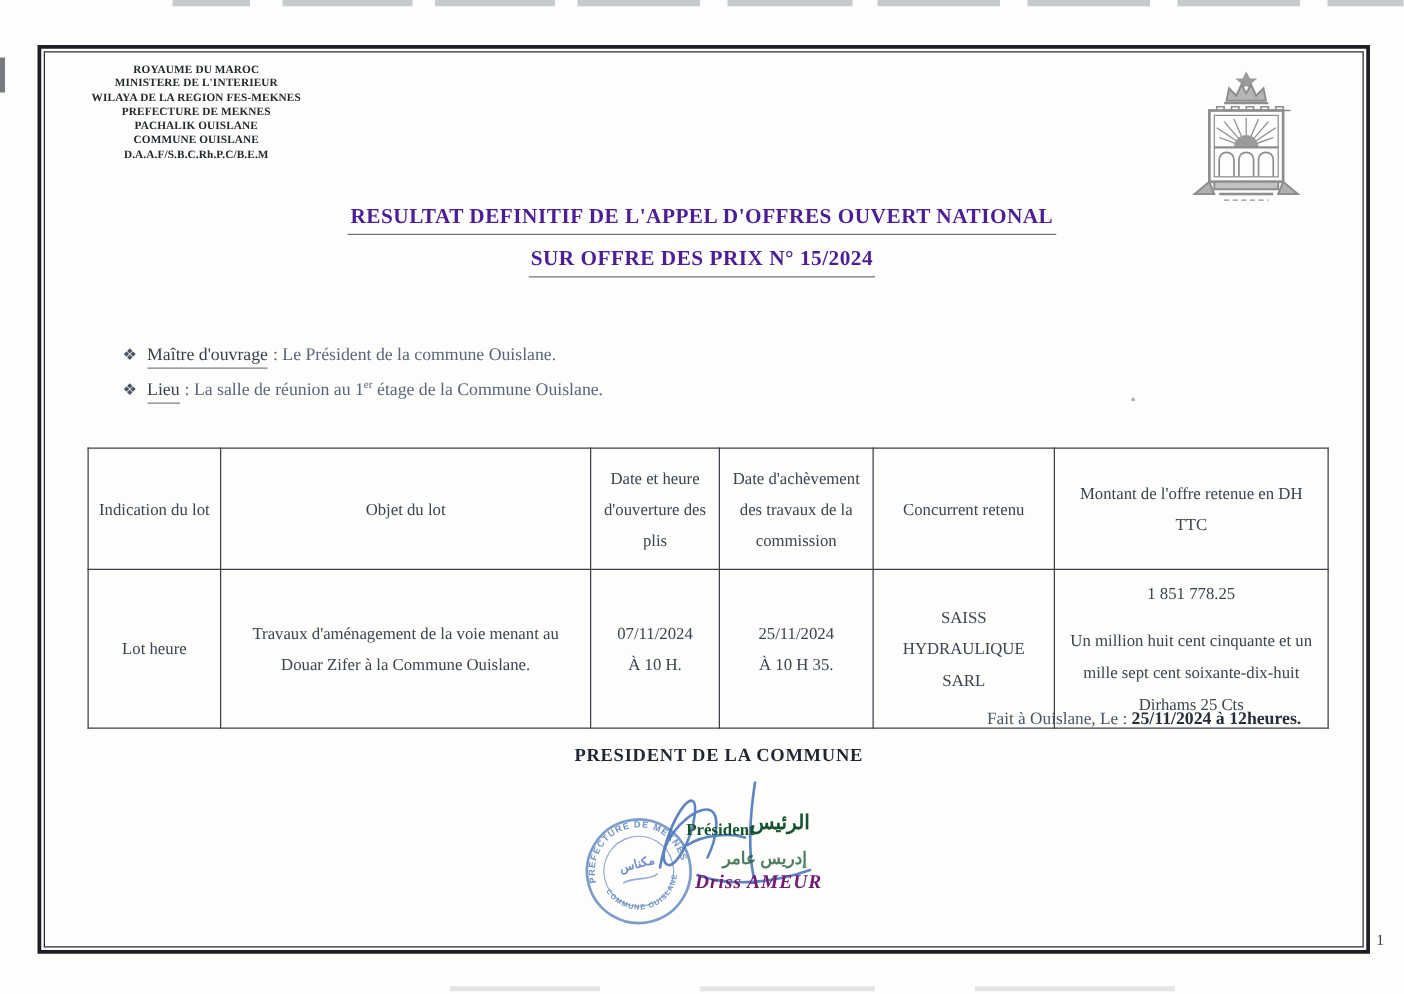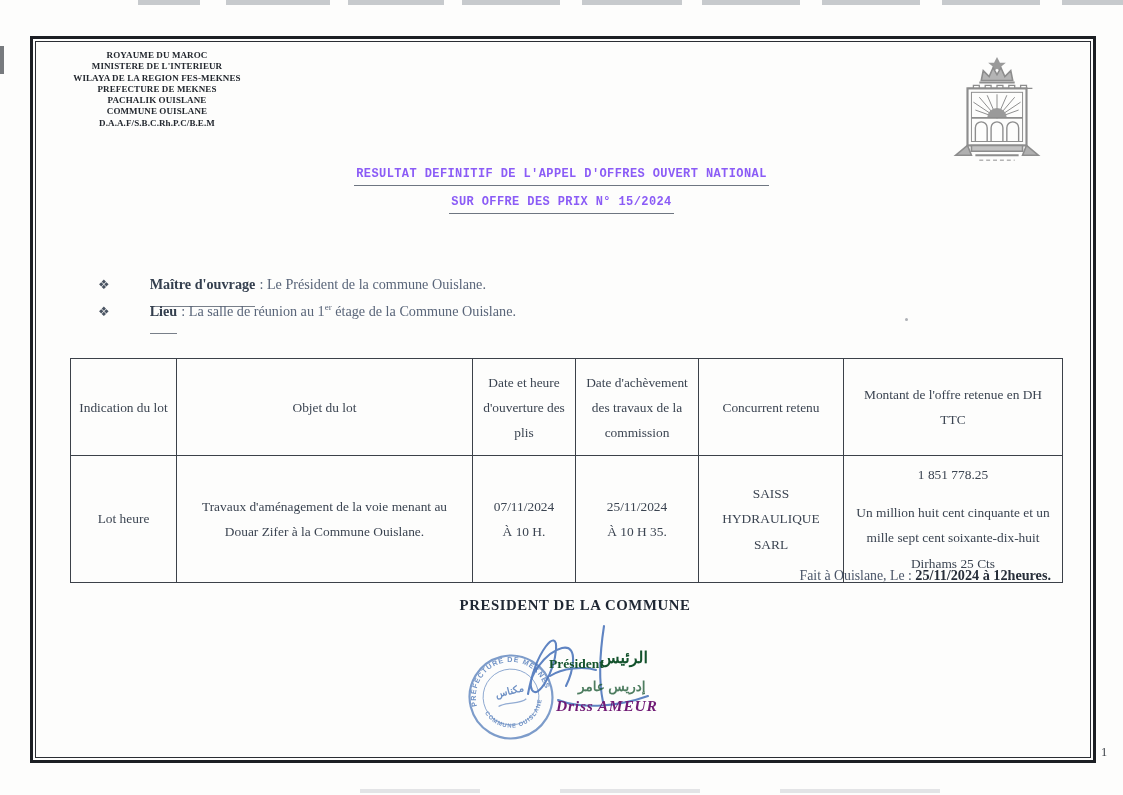--- a/index.html
+++ b/index.html
@@ -22,46 +22,46 @@
   
   .letterhead { position:absolute; left:62px; top:50px; width:190px; text-align:center;
     font-size:9px; line-height:11.3px; color:#23282f; font-weight:600; letter-spacing:.1px; }
   .letterhead .lh-bold { font-weight:bold; }
 
   
   .emblem { position:absolute; left:938px; top:52px; width:118px; height:118px; }
 
   
   .title-wrap { position:absolute; left:0; top:163px; width:1123px; text-align:center; }
-  .title-line { display:inline-block; font-size:12px; letter-spacing:.4px; color:#8b5cf6;
-    font-weight:600; padding:0 2px 4px 2px; border-bottom:1.6px solid rgba(62,72,88,.75);font-family:Liberation Mono, monospace; }
+  .title-line { display:inline-block; font-size:17px; letter-spacing:.4px; color:#4c1d95;
+    font-weight:600; padding:0 2px 4px 2px; border-bottom:1.6px solid rgba(62,72,88,.75); }
   .title-line2 { margin-top:9px; }
 
   
   .bullets { position:absolute; left:98px; top:276px; width:940px; font-size:14.2px; }
   .bullet-item { margin-bottom:9px; white-space:nowrap; }
   .bullet-glyph { color:#4a5462; font-size:13px; margin-right:8px; }
-  .bullet-label { font-weight:bold; color:#343f4e; border-bottom:1.4px solid rgba(62,72,88,.7);
-    padding-bottom:14px;margin-left:32px; }
+  .bullet-label { font-weight:normal; color:#343f4e; border-bottom:1.4px solid rgba(62,72,88,.7);
+    padding-bottom:2px; }
   .bullet-text { color:#596579; margin-left:4px; }
   sup { font-size:9px; }
 
   
   table.results { position:absolute; left:70px; top:358px; border-collapse:collapse;
     table-layout:fixed; width:992px; }
   table.results th, table.results td {
     border:1.5px solid #3c4149; text-align:center; vertical-align:middle;
     font-weight:normal; color:#3b4451; padding:6px 8px; }
   table.results th { height:97px; font-size:13.4px; line-height:25px; }
   table.results td { height:102px; font-size:13.4px; line-height:25.5px; }
   .preline { white-space:pre-line; }
   .montant-num { margin-bottom:12px; }
 
   
-  .fait-line { position:absolute; right:72px; top:567px; font-size:13.8px; color:#4a5568;text-align:right; }
+  .fait-line { position:absolute; right:82px; top:567px; font-size:13.8px; color:#4a5568;text-align:right; }
   .fait-date { font-weight:bold; color:#272e39; font-size:14.2px; }
   .president-title { position:absolute; left:0; top:597px; width:1150px; text-align:center;
     font-weight:bold; font-size:14.8px; letter-spacing:.6px; color:#1f2733; }
 
   
   .stamp-circle { position:absolute; left:466px; top:652px; width:90px; height:90px;
     transform:rotate(-14deg); opacity:.88; }
   .stamp-text { position:absolute; color:#14532d; }
   .stamp-president { left:549px; top:656px; font-size:13.5px; font-weight:600; }
   .stamp-president-ar { left:600px; top:648px; font-size:16px; font-weight:bold; }

